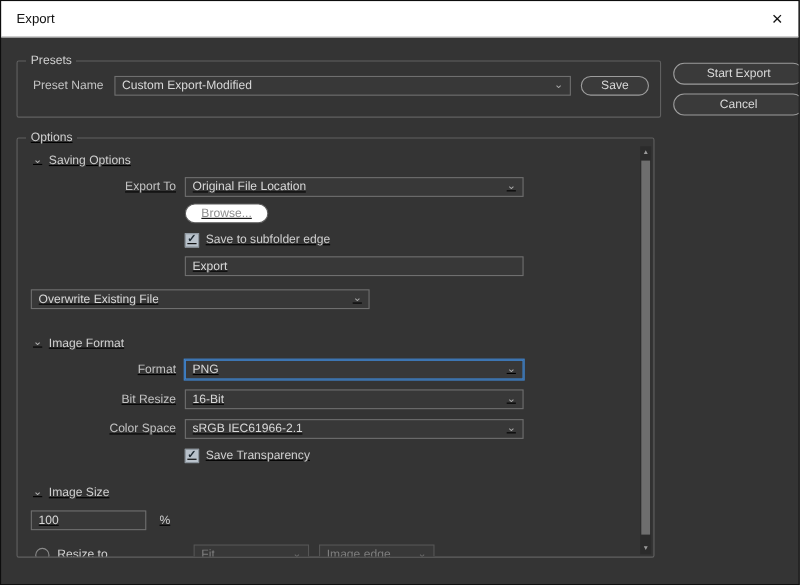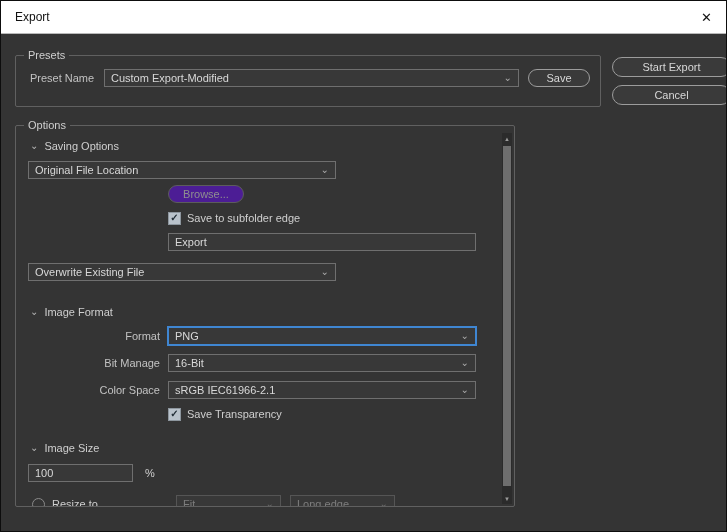--- a/index.html
+++ b/index.html
@@ -23,21 +23,21 @@
 
   
   fieldset {
     position:absolute; border:1px solid #606060; border-radius:2px;
     background:transparent;
   }
   legend {
     font-size:11px; color:#cfcfcf; padding:0 4px; margin-left:8px;
   }
   .presets-box { left:14px; top:48px; width:580px; height:58px; }
-  .options-box { left:14px; top:118px; width:500px; height:388px; }
+  .options-box { left:14px; top:118px; width:580px; height:388px;text-decoration:underline; }
 
   
   .preset-row { display:flex; align-items:center; padding:8px 10px 0 10px;text-align:center; }
   .preset-lbl { width:72px; font-size:11px; color:#c2c2c2; }
   .preset-dd { width:415px; margin-left:6px; }
   .save-pill { width:62px; height:18px; margin-left:9px; }
 
   
   .dropdown {
     height:18px; background:#383838; border:1px solid #6f6f6f;
@@ -57,21 +57,21 @@
   }
 
   .pill {
     height:20px; border:1px solid #9c9c9c; border-radius:11px;
     background:#3a3a3a; color:#d8d8d8; font-size:11px;
     display:flex; align-items:center; justify-content:center; cursor:pointer;
   }
   .save-pill { height:18px; border-radius:9px; }
   .btn-plain {
     height:18px; border:1px solid #5c5c5c; border-radius:9px;
-    background:#4c1d95; color:#8f8f8f; font-size:11px;
+    background:#ffffff; color:#8f8f8f; font-size:11px;
     display:flex; align-items:center; justify-content:center;
   }
 
   
   .actions { position:absolute; left:611px; top:56px; width:97px;
     display:flex; flex-direction:column; gap:8px; }
   .actions .pill { width:119px; }
 
   
   .opts-content { position:relative; height:100%; padding:8px 0 0 12px; overflow:hidden; }
@@ -164,20 +164,21 @@
   <fieldset class="options-box">
     <legend>Options</legend>
     <div class="opts-content">
 
       <div class="section-hdr">
         <span class="caret">⌄</span>
         <span class="hdr-text">Saving Options</span>
       </div>
 
       <div class="row">
+        <span class="lbl">Export To</span>
         <div class="dropdown ctl-dd">
           <span class="dd-text">Original File Location</span>
           <span class="chev">⌄</span>
         </div>
       </div>
 
       <div class="row mb8">
         <span class="lbl"></span>
         <div class="btn-plain browse-btn">Browse...</div>
       </div>
@@ -209,21 +210,21 @@
 
       <div class="row mb9">
         <span class="lbl">Format</span>
         <div class="dropdown ctl-dd focused">
           <span class="dd-text">PNG</span>
           <span class="chev">⌄</span>
         </div>
       </div>
 
       <div class="row mb9">
-        <span class="lbl">Bit Manage</span>
+        <span class="lbl">Bit Resize</span>
         <div class="dropdown ctl-dd">
           <span class="dd-text">16-Bit</span>
           <span class="chev">⌄</span>
         </div>
       </div>
 
       <div class="row mb8">
         <span class="lbl">Color Space</span>
         <div class="dropdown ctl-dd">
           <span class="dd-text">sRGB IEC61966-2.1</span>
@@ -253,21 +254,21 @@
         <span class="radio-cell">
           <span class="radio dim"></span>
           <span class="radio-label">Resize to</span>
         </span>
         <div class="dropdown disabled ctl-dd-sm">
           <span class="dd-text">Fit</span>
           <span class="chev">⌄</span>
         </div>
         <span class="gap9"></span>
         <div class="dropdown disabled ctl-dd-sm">
-          <span class="dd-text">Long edge</span>
+          <span class="dd-text">Image edge</span>
           <span class="chev">⌄</span>
         </div>
       </div>
 
     </div>
 
     <div class="scrollbar">
       <span class="scroll-arrow up">▲</span>
       <div class="scroll-thumb"></div>
       <span class="scroll-arrow down">▼</span>

